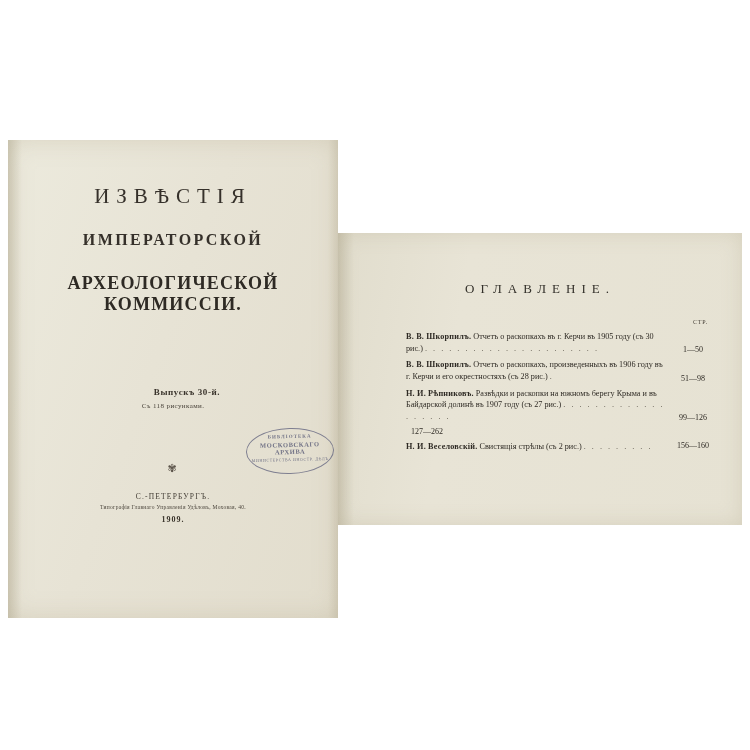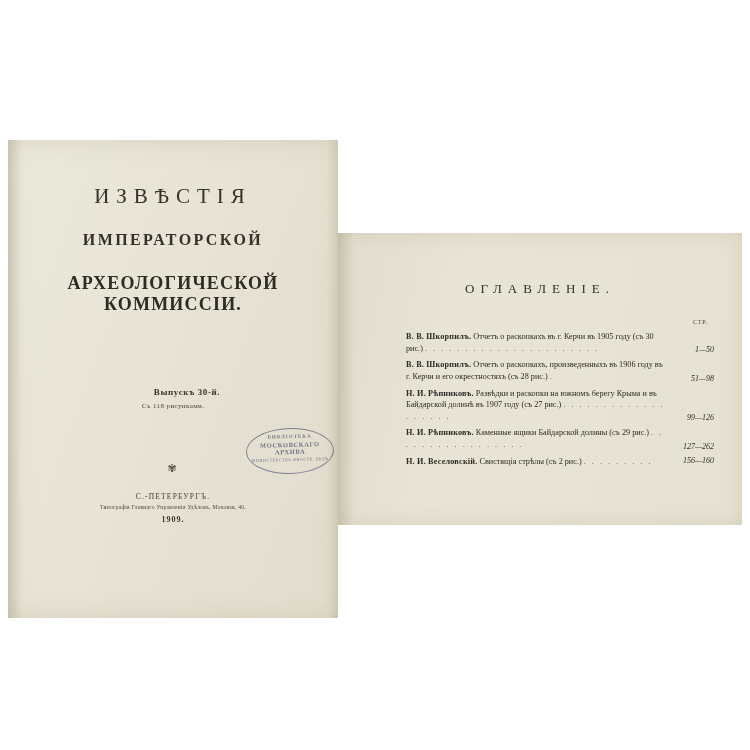--- a/index.html
+++ b/index.html
@@ -209,26 +209,25 @@
     font-weight: 700;
     letter-spacing: 0.2px;
   }
   .toc-leader {
     display: inline;
     letter-spacing: 2px;
     color: #4b453b;
   }
   .toc-pages {
     flex: 0 0 42px;
-    text-align: right;
+    text-align: center;
     font-size: 8px;
     padding-top: 0px;
     color: #2e2a24;
     white-space: nowrap;
-    font-style: italic;
   }
   .toc-pages.low { align-self: flex-end; }
 </style>
 </head>
 <body>
 
 <div id="stage">
 
   <div id="title-page">
     <div class="edge-shade"></div>
@@ -285,25 +284,20 @@
       <div class="toc-entry">
         <div class="toc-text">
           <span class="auth">Н. И. Рѣпниковъ.</span>
           <span>Развѣдки и раскопки на южномъ берегу Крыма и въ Байдарской долинѣ въ 1907 году (съ 27 рис.)</span>
           <span class="toc-leader">. . . . . . . . . . . . . . . . . . .</span>
         </div>
         <div class="toc-pages low">99—126</div>
       </div>
 
       <div class="toc-entry">
-        <div class="toc-text">
-          <span class="auth">Н. И. Рѣпниковъ.</span>
-          <span>Каменные ящики Байдарской долины (съ 29 рис.)</span>
-          <span class="toc-leader">. . . . . . . . . . . . . . . . .</span>
-        </div>
         <div class="toc-pages low">127—262</div>
       </div>
 
       <div class="toc-entry">
         <div class="toc-text">
           <span class="auth">Н. И. Веселовскій.</span>
           <span>Свистящія стрѣлы (съ 2 рис.)</span>
           <span class="toc-leader">. . . . . . . . .</span>
         </div>
         <div class="toc-pages">156—160</div>

